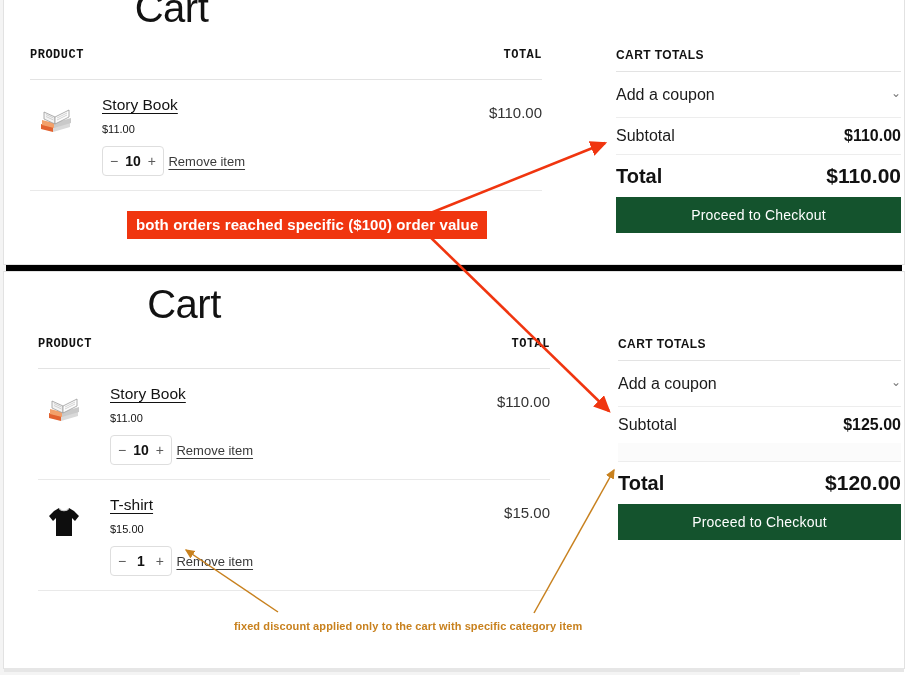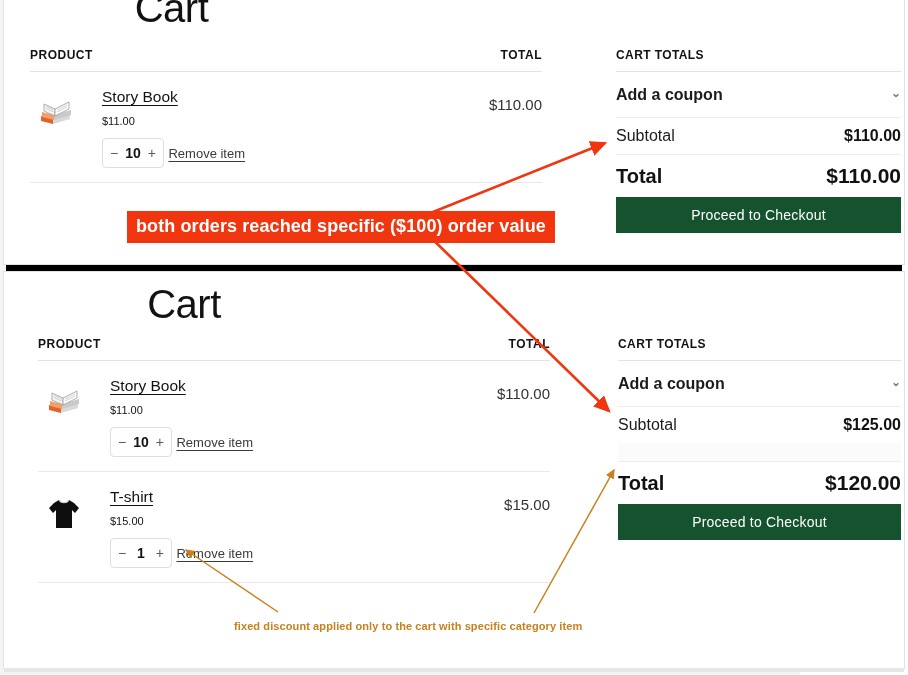--- a/index.html
+++ b/index.html
@@ -26,63 +26,63 @@
     letter-spacing:-0.5px;font-family:"Liberation Sans", sans-serif;
   }
   .panel-top .cart-title{position:absolute;left:0;top:-14px;width:335px;font-size:40px;}
   .panel-bottom .cart-title{position:absolute;left:0;top:10px;width:360px;font-size:40px;}
   .col-products{position:absolute;}
   .col-totals{position:absolute;margin-left:8px;}
 
   .tbl-head{
     display:flex;justify-content:space-between;align-items:flex-end;
     font-size:12px;font-weight:700;letter-spacing:.5px;color:#121212;
-    padding-bottom:9px;border-bottom:1px solid #e3e3e3;
+    padding-bottom:17px;border-bottom:1px solid #e3e3e3;font-family:Liberation Mono, monospace;
   }
 
   .cart-row{display:flex;align-items:flex-start;padding:16px 0 14px 0;border-bottom:1px solid #e9e9e9;}
   .cart-row .thumb{width:52px;flex:0 0 52px;display:flex;align-items:flex-start;justify-content:center;padding-top:8px;}
   .cart-row .info{flex:1 1 auto;padding-left:20px;}
   .cart-row .line-total{flex:0 0 auto;font-size:15px;color:#333;padding-top:8px;}
 
   .prod-name{font-size:15.5px;color:#121212;text-decoration:underline;text-underline-offset:3px;display:inline-block;}
   .prod-price{font-size:11px;color:#121212;margin-top:9px;}
   .stepper{
     margin-top:11px;display:inline-flex;align-items:center;justify-content:space-between;
     width:62px;height:30px;border:1px solid #dedede;border-radius:4px;background:#fff;
     padding:0 7px;box-sizing:border-box;
   }
   .stepper .minus,.stepper .plus{font-size:14px;color:#5a5a5a;line-height:1;user-select:none;}
   .stepper .qty{font-size:14px;font-weight:700;color:#121212;}
   .remove-link{display:inline-block;margin-top:13px;font-size:13px;color:#3a3a3a;text-decoration:underline;text-underline-offset:3px;}
 
   
   .totals-head{font-size:12px;font-weight:700;letter-spacing:.4px;color:#121212;padding-bottom:9px;border-bottom:1px solid #e3e3e3;}
-  .coupon-row{display:flex;align-items:center;justify-content:space-between;height:45px;border-bottom:1px solid #ededed;font-weight:bold;}
+  .coupon-row{display:flex;align-items:center;justify-content:space-between;height:45px;border-bottom:1px solid #ededed;}
   .coupon-label{font-size:16px;color:#1b1b1b;}
   .chev{font-size:12px;color:#7a7a7a;line-height:1;transform:translateY(-2px);}
   .totals-line{display:flex;align-items:center;justify-content:space-between;height:36px;}
   .totals-line .lbl{font-size:16px;color:#1b1b1b;}
   .totals-line .val{font-size:16px;font-weight:700;color:#121212;}
   .totals-line .val.discount{color:#2ec26a;font-weight:700;}
   .rule{height:1px;background:#ededed;}
   .grand{display:flex;align-items:center;justify-content:space-between;height:42px;}
   .grand .lbl{font-size:20px;font-weight:700;color:#121212;}
   .grand .val{font-size:21px;font-weight:700;color:#121212;}
   .checkout-btn{
     background:#14532d;color:#fff;text-align:center;font-size:14px;
     height:36px;line-height:36px;letter-spacing:.2px;
   }
   .spacer-band{height:18px;background:#fbfbfb;}
 
   
   .anno-layer{position:absolute;left:0;top:0;width:908px;height:675px;pointer-events:none;}
   .anno-red-label{
     position:absolute;left:127px;top:211px;
-    background:#f0350f;color:#fff;font-size:18px;font-weight:700;
+    background:#f0350f;color:#fff;font-size:15px;font-weight:700;
     padding:5px 9px 6px 9px;white-space:nowrap;letter-spacing:.1px;
   }
   .anno-orange-text{
     position:absolute;left:234px;top:620px;
     color:#c8811e;font-size:11px;font-weight:700;white-space:nowrap;letter-spacing:.1px;
   }
 </style>
 </head>
 <body>
 

